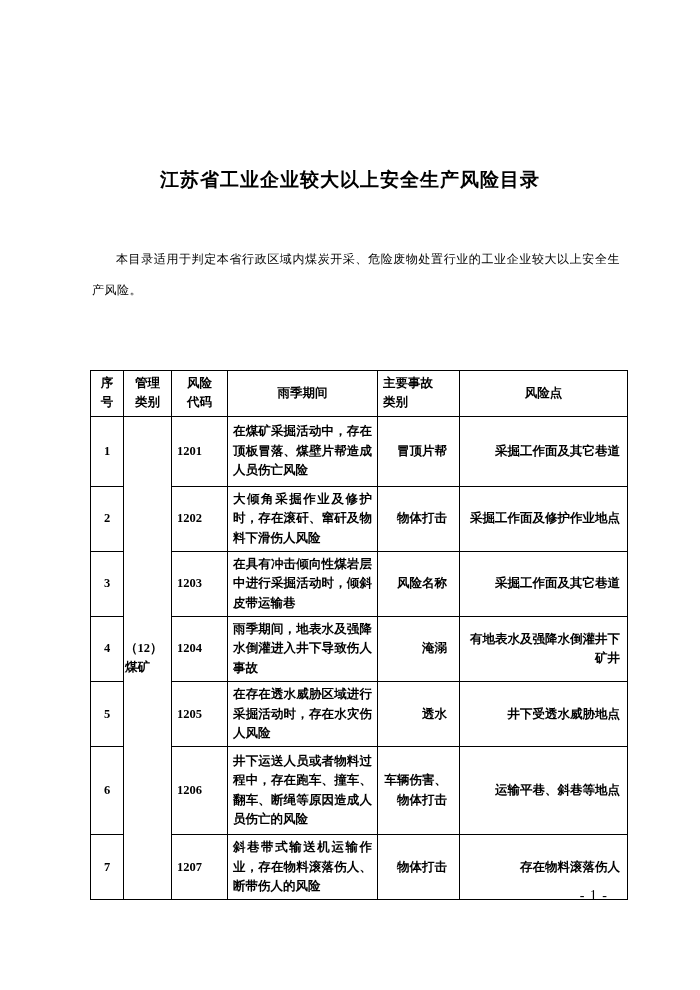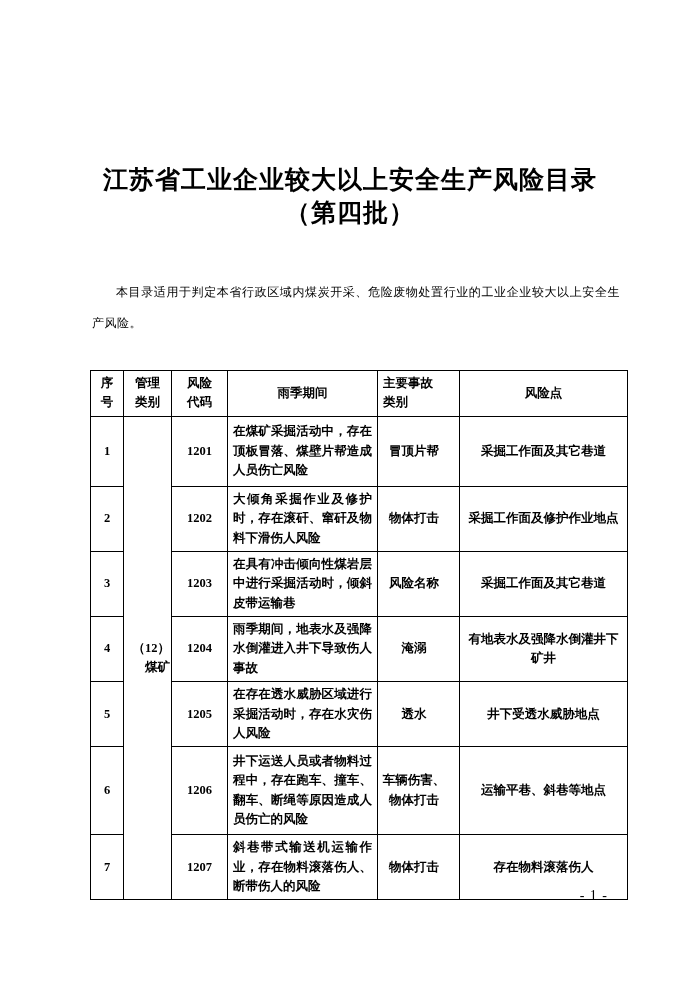--- a/index.html
+++ b/index.html
@@ -11,21 +11,21 @@
     margin: 0 auto;
     background: #ffffff;
     color: #000000;
     font-family: "Liberation Serif", "DejaVu Serif", serif;
     overflow: hidden;
   }
   .title {
     padding-top: 163px;
     text-align: center;
     font-weight: bold;
-    font-size: 25px;
+    font-size: 19px;
     line-height: 33px;
     letter-spacing: 1px;
   }
   .intro {
     margin: 48px 80px 0 92px;
     font-size: 12px;
     line-height: 31px;
     text-indent: 2em;
     text-align: justify;
     letter-spacing: 0.5px;
@@ -47,25 +47,25 @@
     font-weight: bold;
   }
   .risk-table thead tr { height: 38px; }
   .risk-table th {
     font-weight: bold;
     text-align: center;
     white-space: pre-line;
   }
   .risk-table th.th-left { text-align: left; margin-left: 8px; }
   td.c-seq  { text-align: center; }
-  td.c-cat  { text-align: right; padding-left: 1px; padding-right: 1px; }
-  td.c-code { text-align: center; }
+  td.c-cat  { text-align: left; padding-left: 1px; padding-right: 1px; }
+  td.c-code { }
   td.c-name { text-align: justify; }
-  td.c-acc  { text-align: center; padding-left: 3px; padding-right: 12px; }
-  td.c-point{ text-align: center; padding-left: 7px; padding-right: 7px; }
+  td.c-acc  { text-align: right; padding-left: 3px; padding-right: 12px; }
+  td.c-point{ text-align: right; padding-left: 7px; padding-right: 7px; }
   tbody tr:nth-child(1) { height: 70px; }
   tbody tr:nth-child(2) { height: 62px; }
   tbody tr:nth-child(3) { height: 62px; }
   tbody tr:nth-child(4) { height: 64px; }
   tbody tr:nth-child(5) { height: 62px; }
   tbody tr:nth-child(6) { height: 88px; }
   tbody tr:nth-child(7) { height: 62px; }
   .pagenum {
     position: absolute;
     top: 888px;
@@ -74,21 +74,20 @@
     letter-spacing: 1px;
   }
 </style>
 </head>
 <body>
 
 <div class="page">
 
   <div class="title">
     <div>江苏省工业企业较大以上安全生产风险目录</div>
-    <div>（第四批）</div>
   </div>
 
   <p class="intro">本目录适用于判定本省行政区域内煤炭开采、危险废物处置行业的工业企业较大以上安全生产风险。</p>
 
   <table class="risk-table">
     <colgroup>
       <col style="width:33px">
       <col style="width:48px">
       <col style="width:56px">
       <col style="width:150px">

